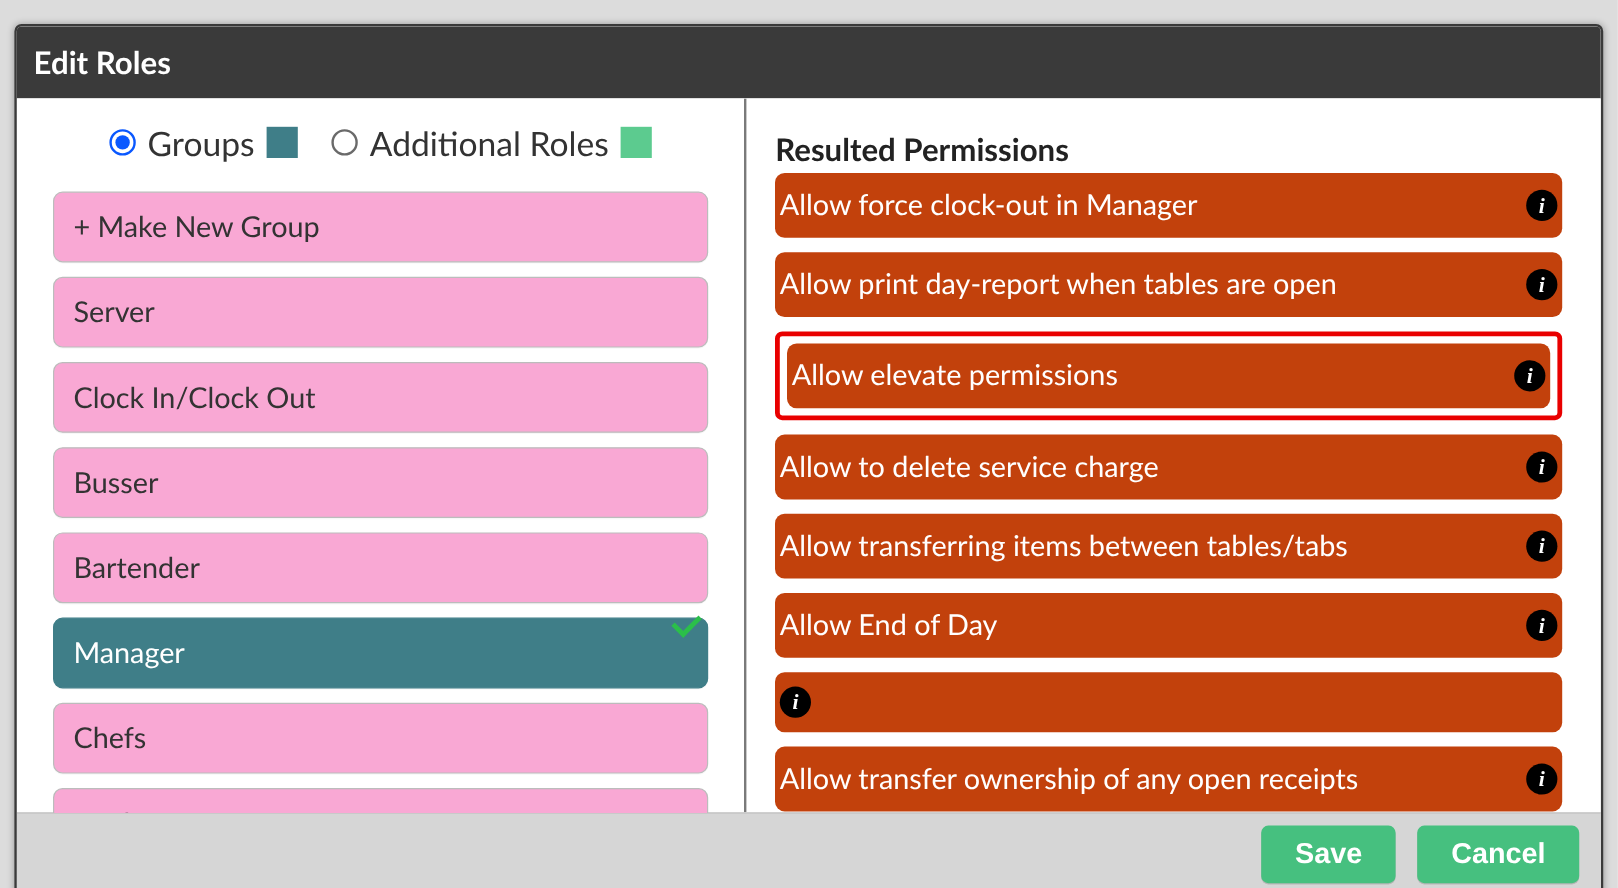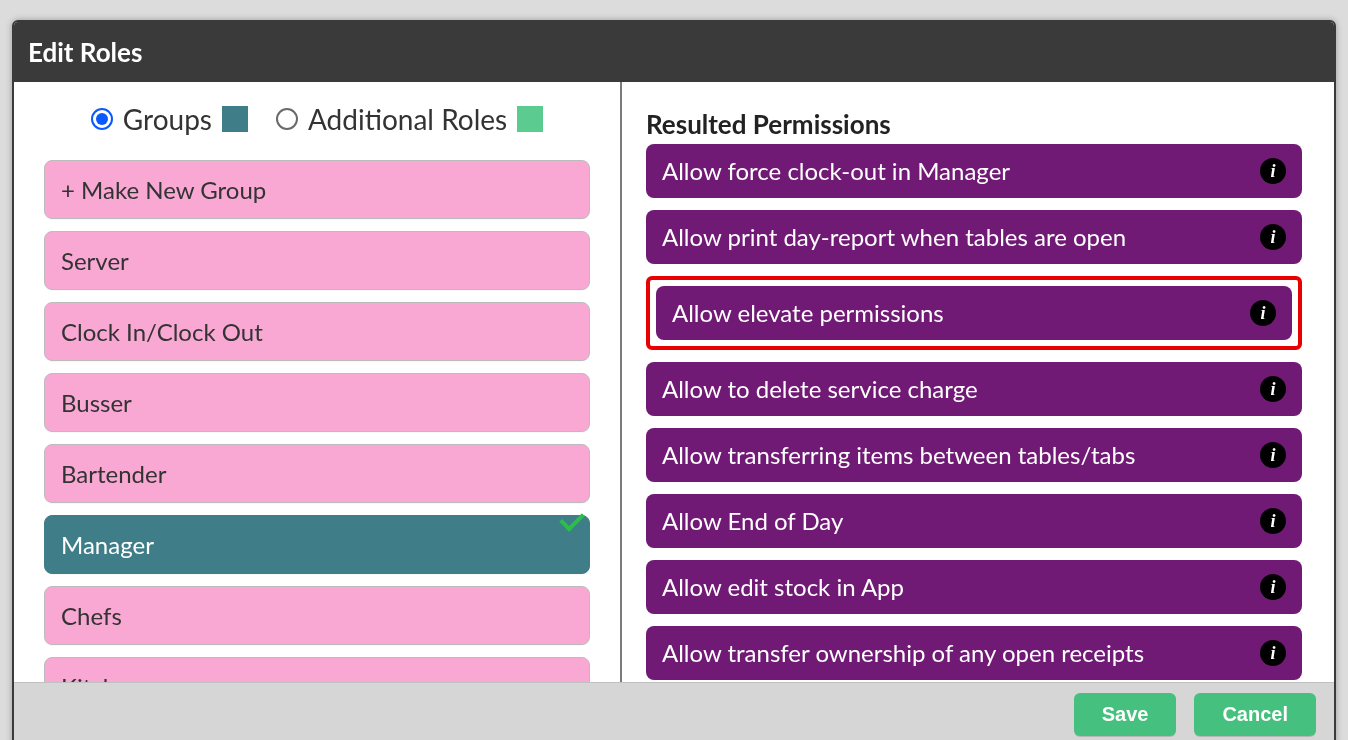--- a/index.html
+++ b/index.html
@@ -128,24 +128,24 @@
   }
   
   .perm-scroll::-webkit-scrollbar { width: 14px; }
   .perm-scroll::-webkit-scrollbar-thumb {
     background: #b8b8b8; border-radius: 8px;
   }
   .perm-scroll::-webkit-scrollbar-track { background: transparent; }
 
   .perm-item-wrap { margin-bottom: 12px; }
   .perm-item {
-    background: #701a75;
+    background: #c2410c;
     color: #ffffff;
     border-radius: 8px;
-    padding: 12px 16px;
+    padding: 12px 4px;
     font-size: 24px;
     display: flex;
     align-items: center;
     justify-content: space-between;
     gap: 12px;
   }
   .perm-text { flex: 1 1 auto; line-height: 1.25; }
   .info-icon {
     width: 26px; height: 26px; min-width: 26px;
     border-radius: 50%;
@@ -169,21 +169,21 @@
     display: flex;
     justify-content: flex-end;
     gap: 18px;
     border-top: 1px solid #c1c1c1;
   }
   .btn {
     background: #46c07f;
     color: #ffffff;
     border: none;
     border-radius: 6px;
-    font-size: 20px;
+    font-size: 24px;
     font-weight: 600;
     padding: 10px 28px;
     cursor: pointer;
     box-shadow: 0 1px 0 rgba(0,0,0,0.15);
   }
 </style>
 </head>
 <body>
 
 <div class="modal">
@@ -255,21 +255,20 @@
             </div>
           </div>
           <div class="perm-item-wrap">
             <div class="perm-item">
               <div class="perm-text">Allow End of Day</div>
               <div class="info-icon">i</div>
             </div>
           </div>
           <div class="perm-item-wrap">
             <div class="perm-item">
-              <div class="perm-text">Allow edit stock in App</div>
               <div class="info-icon">i</div>
             </div>
           </div>
           <div class="perm-item-wrap">
             <div class="perm-item">
               <div class="perm-text">Allow transfer ownership of any open receipts</div>
               <div class="info-icon">i</div>
             </div>
           </div>
         </div>

